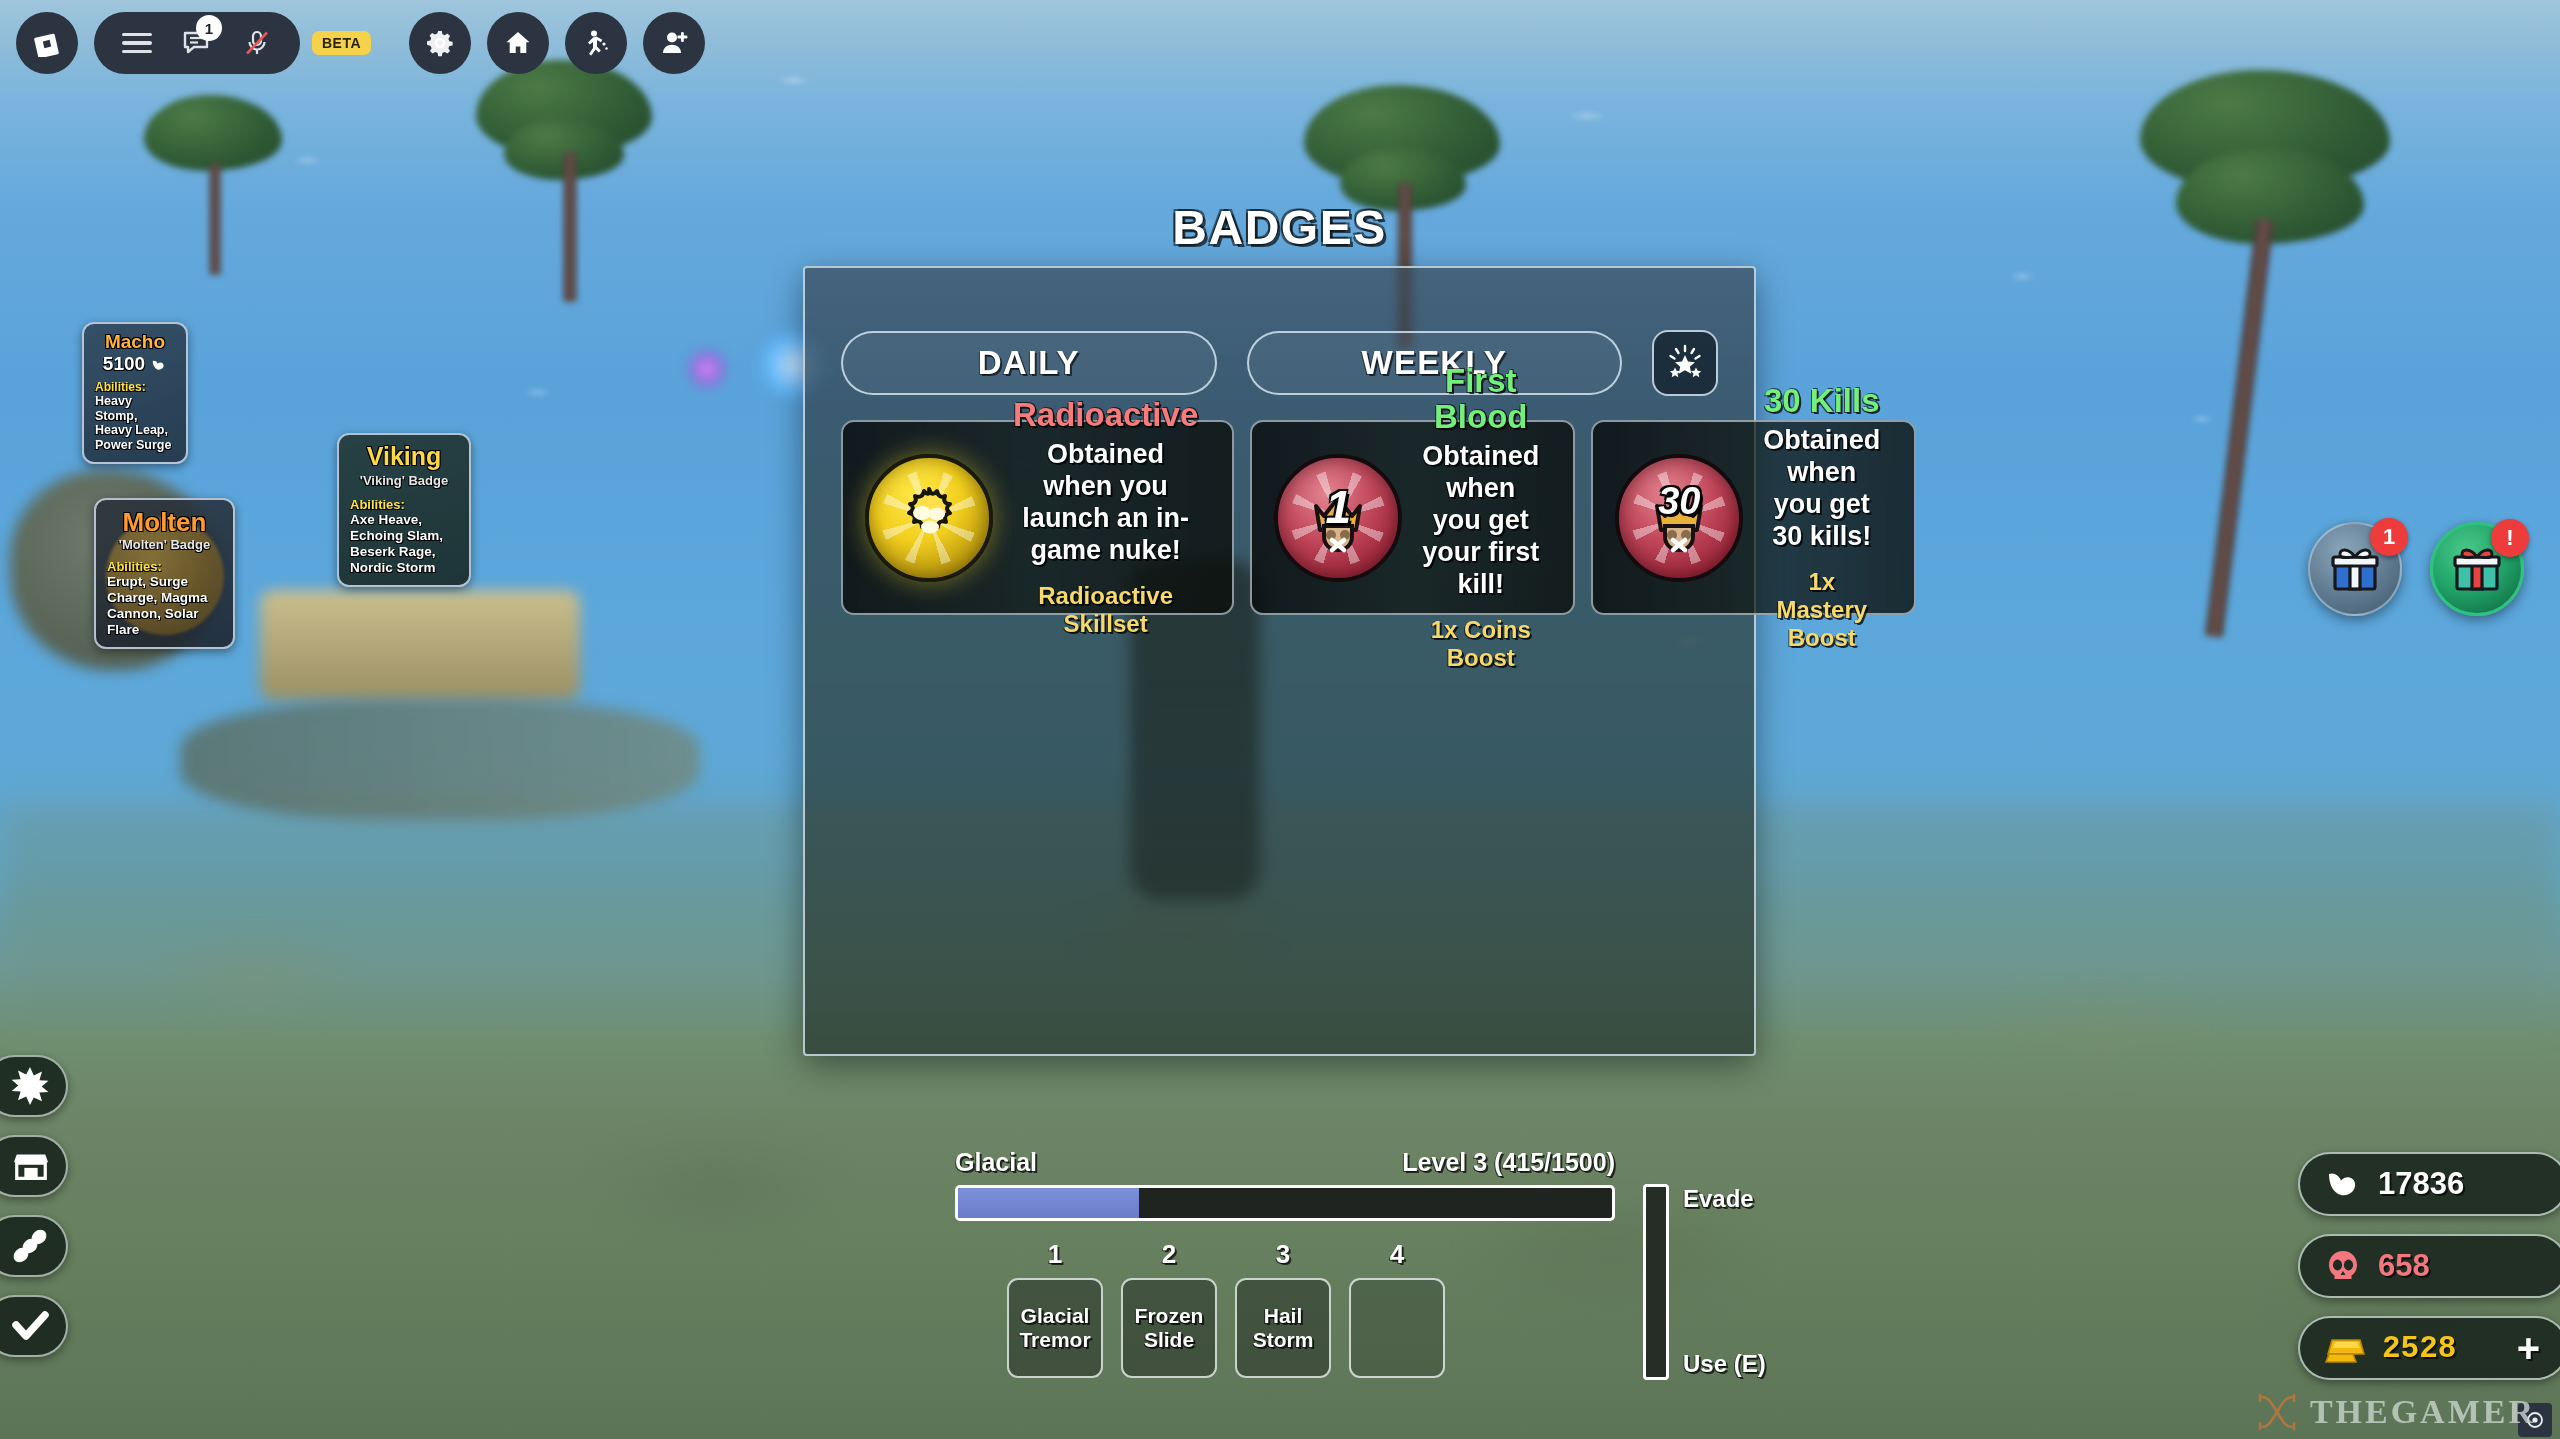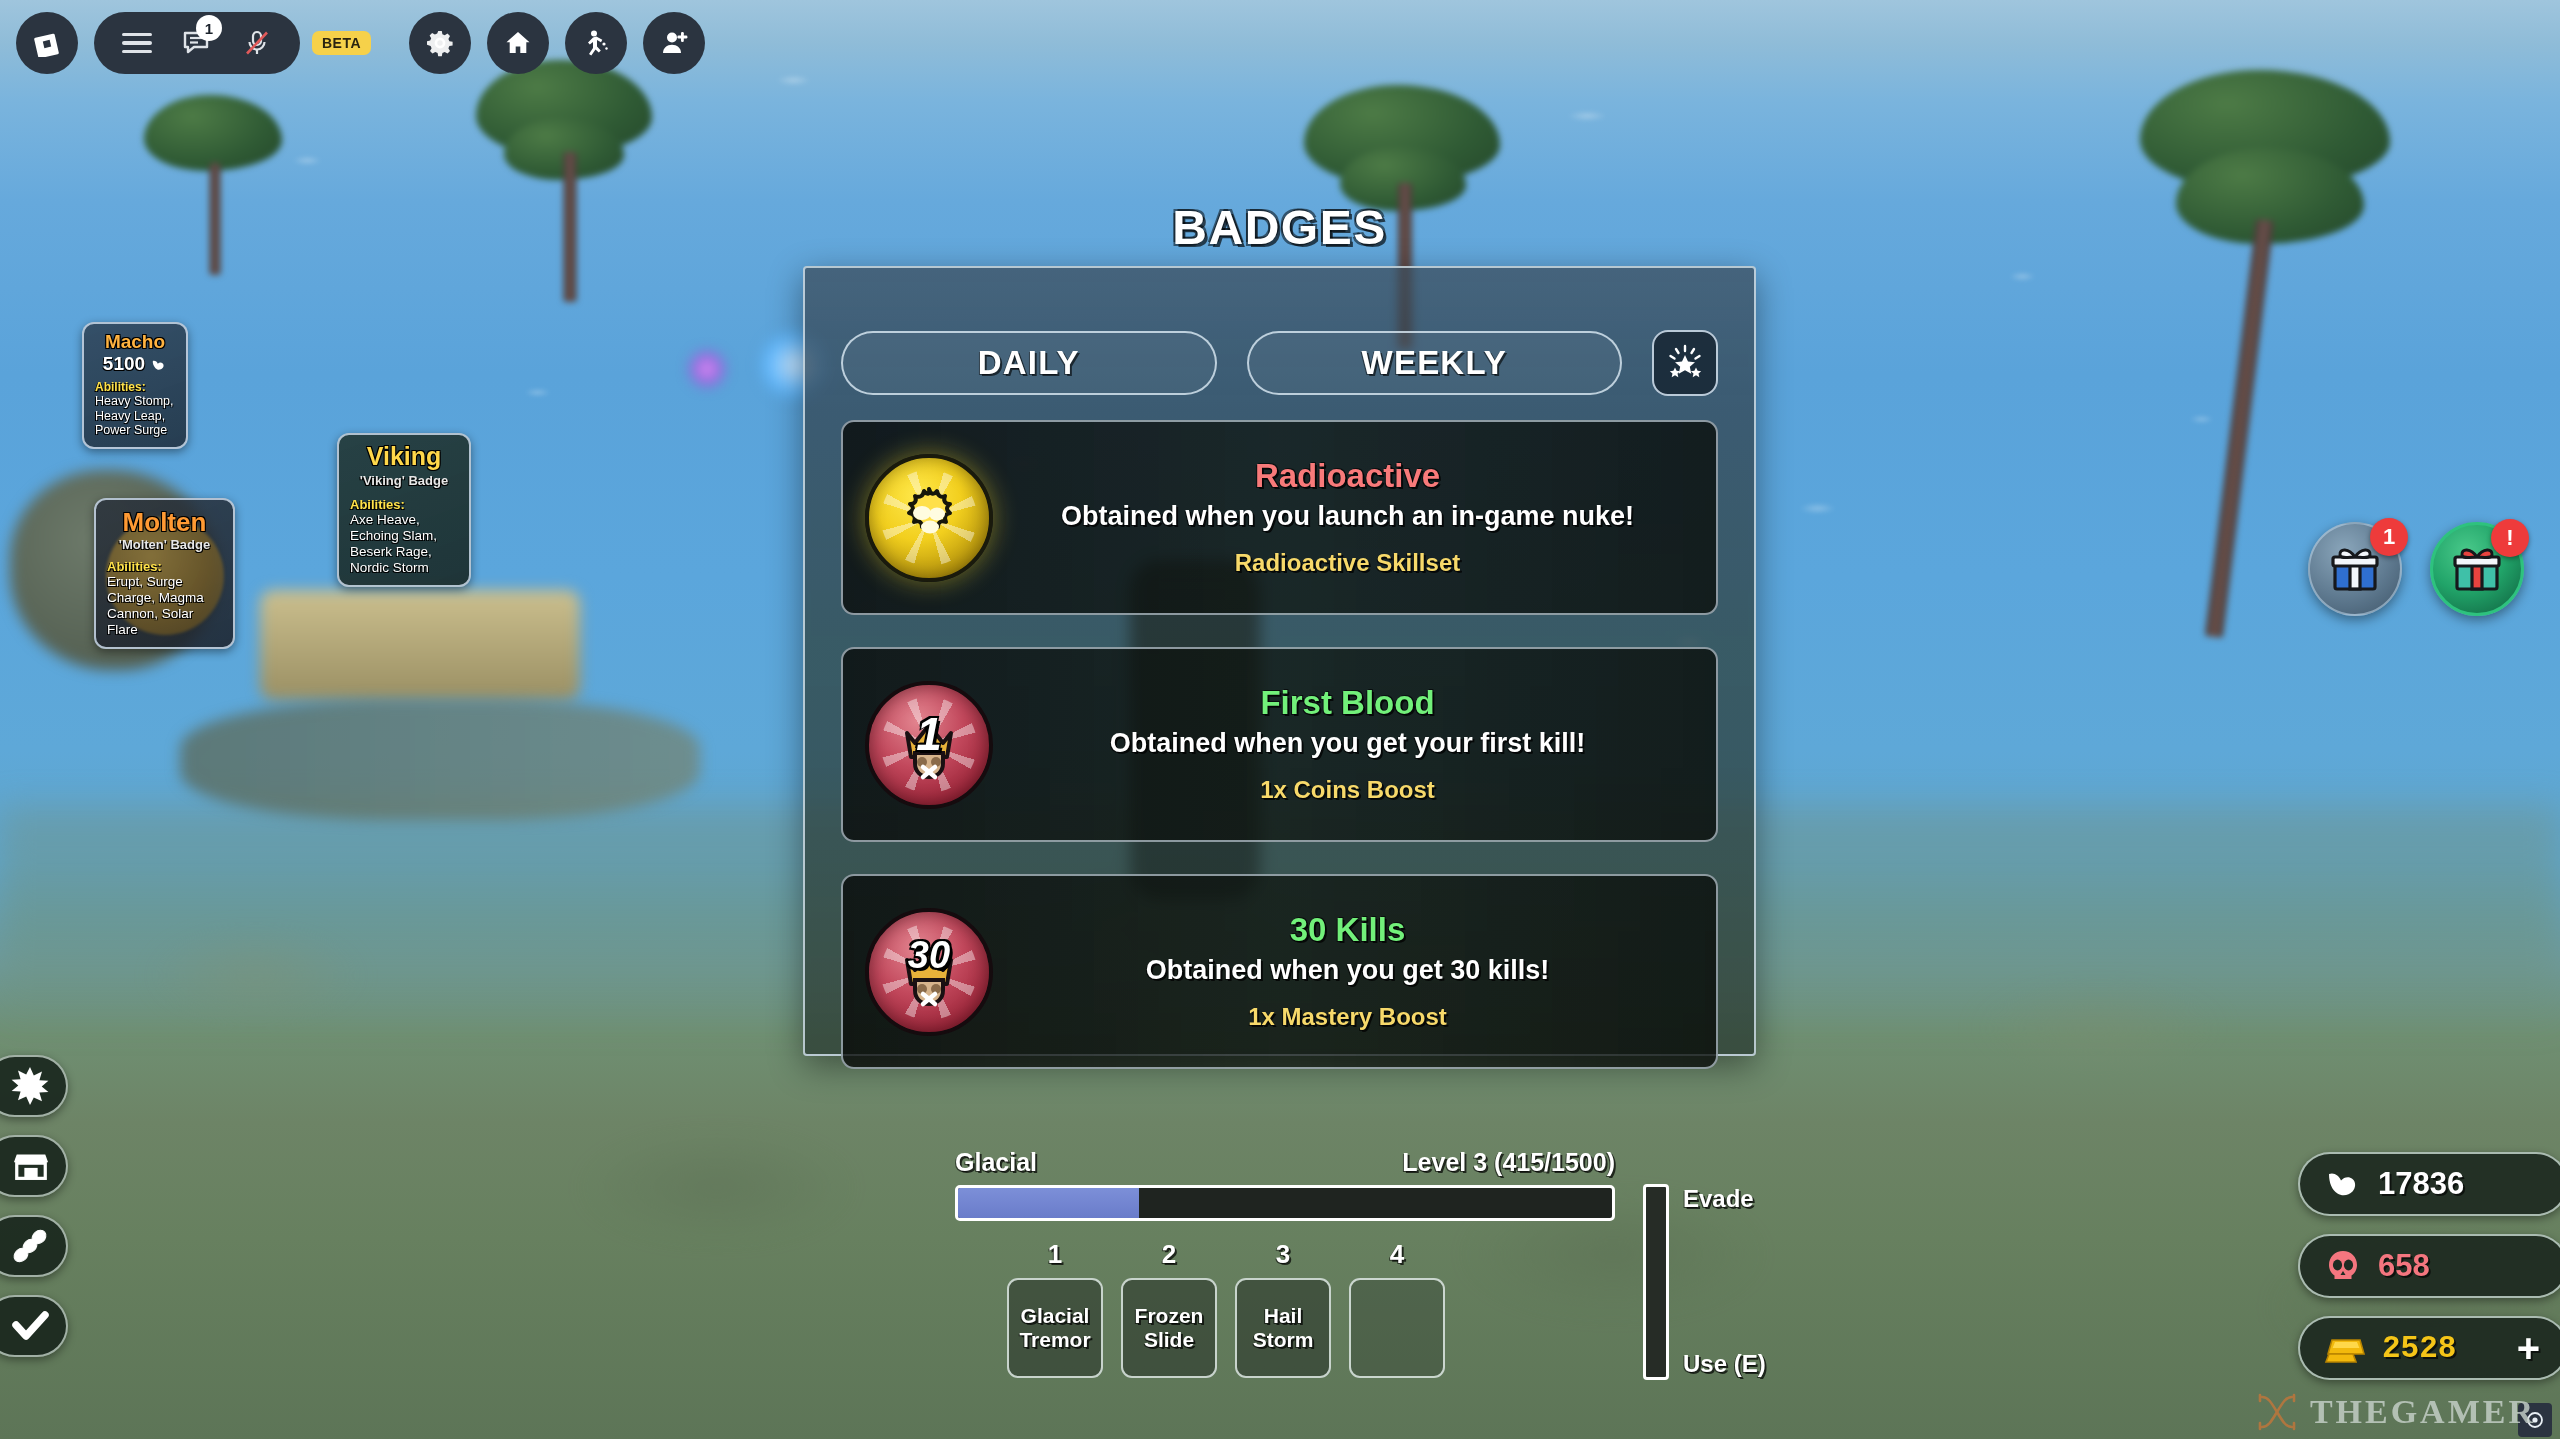--- a/index.html
+++ b/index.html
@@ -134,21 +134,21 @@
   }
   .nt-sub {
     text-align:center; color:#e8e8e8; font-weight:700;
     text-shadow: 1px 1px 0 #000, -1px 1px 0 #000;
   }
   .nt-ability-label {
     color:#ffe24a; font-weight:700;
     text-shadow: 1px 1px 0 #000, -1px 1px 0 #000;
   }
   .nt-ability-list {
-    color:#ffffff; font-weight:400;
+    color:#ffffff; font-weight:700;
     text-shadow: 1px 1px 0 #000, -1px 1px 0 #000;
   }
 
   #nametag-macho {
     left:82px; top:322px; width:106px;
     background: linear-gradient(160deg, rgba(47,68,88,.88), rgba(33,50,66,.9));
   }
   #nametag-macho .nt-name { color:#ffb340; font-size:19px; }
   #nametag-macho .nt-score {
     text-align:center; color:#fff; font-size:19px; font-weight:700;
@@ -268,21 +268,21 @@
     text-shadow: 2px 2px 0 rgba(0,0,0,.6), -1px 1px 0 rgba(0,0,0,.45);
   }
   #sparkle-btn {
     flex:0 0 auto; width:66px; height:66px;
     border-radius:16px;
     background: rgba(26,42,56,.92);
     border:2px solid rgba(215,230,245,.85);
     display:flex; align-items:center; justify-content:center;
   }
 
-  #badge-list { margin-top:24px; display:flex; flex-direction:column; gap:32px; }
+  #badge-list { margin-top:24px; display:flex; flex-direction:row; gap:16px; }
   .badge-card {
     height:195px;
     border-radius:13px;
     border:2px solid rgba(205,220,230,.66);
     background: linear-gradient(to right, rgba(8,10,9,.80), rgba(14,20,15,.72), rgba(10,14,11,.80));
     display:flex; align-items:center;
     padding:0 22px;
     position:relative;
   }
   .badge-icon-wrap {

